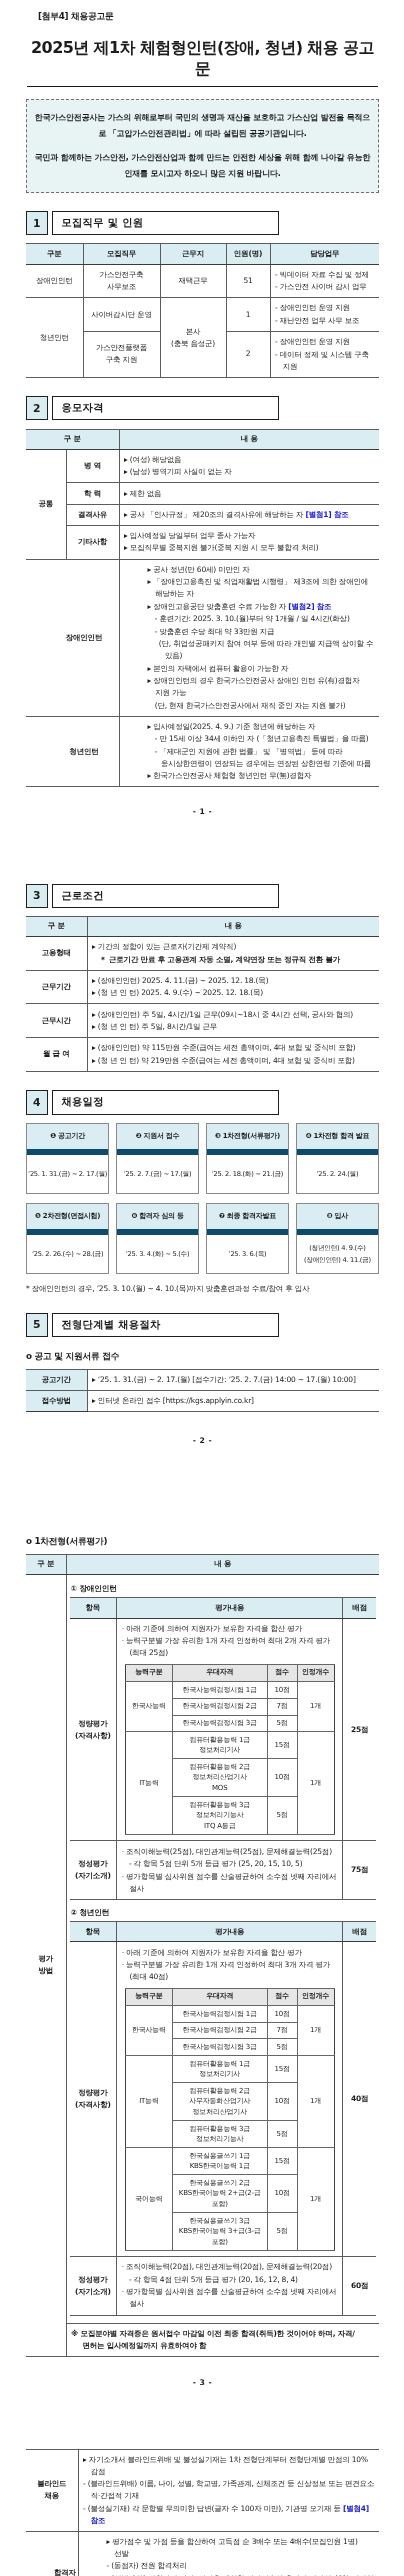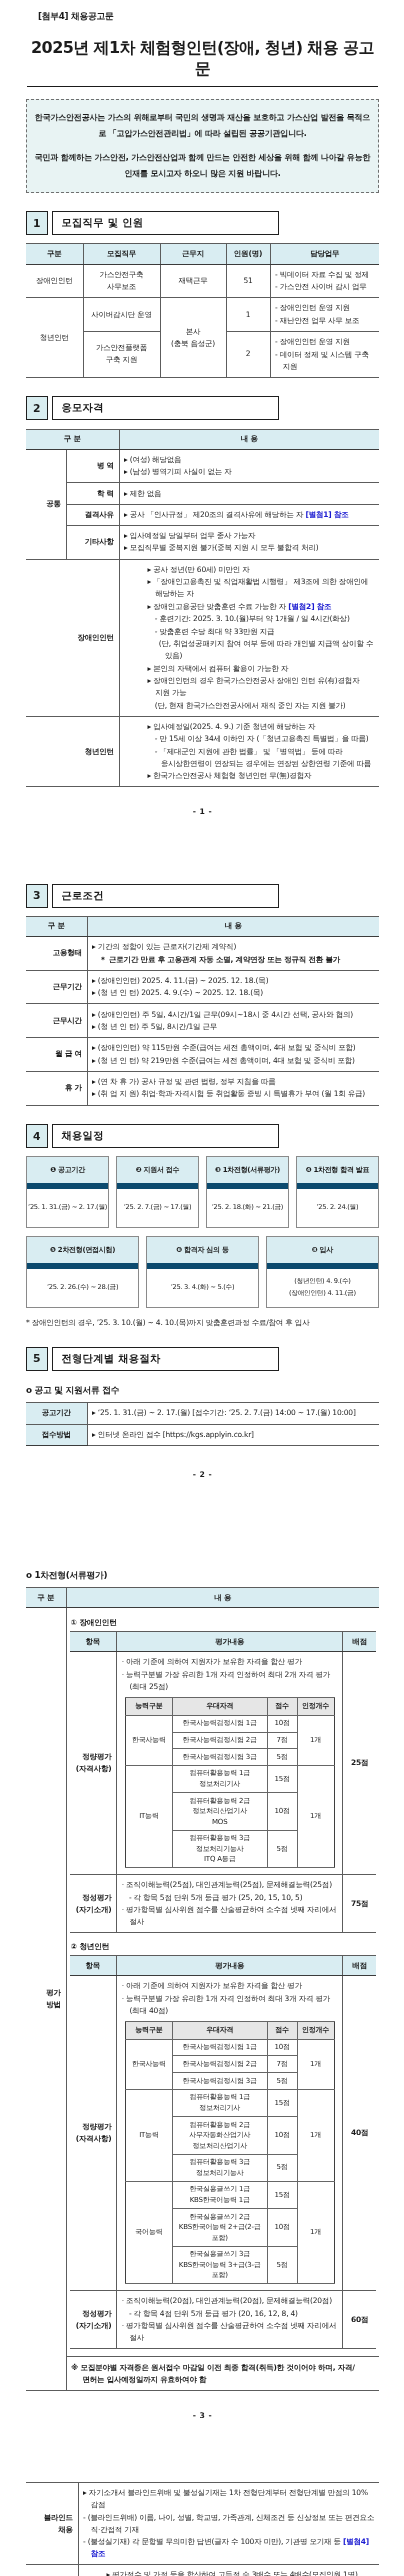--- a/index.html
+++ b/index.html
@@ -10,21 +10,21 @@
   .intro{margin-top:12.4px;border:1px dashed #6f6f6f;background:#e8f3f3;padding:9.3px 7.2px;text-align:center;font-size:8px;font-weight:600;line-height:2.05;letter-spacing:-0.2px;}
   .intro p{margin:0 0 7.2px 0;} .intro p:last-child{margin-bottom:0;}
   .sec{display:flex;gap:4.6px;margin:18.5px 0 8.2px;align-items:stretch;}
   .sec .num{width:19.6px;border:1px solid #1f1f1f;background:#d9edf0;display:flex;align-items:center;justify-content:center;font-size:10.8px;font-weight:bold;}
   .sec .ttl{border:1px solid #1f1f1f;background:#fff;font-size:10.3px;font-weight:bold;padding:4.1px 8.2px;width:227px;box-sizing:border-box;letter-spacing:0.3px;display:flex;align-items:center;}
   .subh{font-size:8.8px;font-weight:bold;margin:14.4px 0 5.2px;letter-spacing:-0.3px;}
   table.t{width:100%;border-collapse:collapse;border-top:1.1px solid #3b3b3b;border-bottom:1.1px solid #3b3b3b;table-layout:fixed;}
   .t th,.t td{border:0.5px solid #5c5c5c;padding:3.6px 4.6px;font-size:7.5px;vertical-align:middle;line-height:1.6;letter-spacing:-0.2px;word-break:keep-all;}
   .t th{background:#d9edf2;font-weight:bold;text-align:center;border-bottom:0.8px solid #3b3b3b;}
   .t tr>*:first-child{border-left:0;} .t tr>*:last-child{border-right:0;}
-  .t td.lb{text-align:right;font-weight:bold;background:#fff;}
+  .t td.lb{text-align:center;font-weight:bold;background:#fff;}
   .t tr.hv>td{border-top:0.9px solid #3b3b3b;padding-left:28px;}
   .ln{padding-left:7.7px;text-indent:-7.7px;margin:0.5px 0;}
   .ind{padding-left:13.4px;text-indent:-6.2px;}
   .ctr{text-align:center;}
   .blue{color:#1b1bd1;font-weight:bold;}
   .pgnum{text-align:center;font-size:7.7px;font-weight:bold;letter-spacing:0.5px;}
   .cards{display:flex;gap:6.7px;margin-bottom:8.2px;}
   .card{flex:1;border:0.8px solid #8a8a8a;background:#fff;}
   .card .ch{background:#d9edf2;border-bottom:6px solid #0c4a6e;text-align:center;font-weight:bold;font-size:7px;padding:7.7px 1.5px;letter-spacing:-0.3px;}
   .card .cb{text-align:center;font-size:6.7px;padding:7.2px 1px;min-height:24px;display:flex;flex-direction:column;justify-content:center;gap:3.1px;letter-spacing:-0.3px;}
@@ -215,27 +215,20 @@
             <div class="ln">▸ (청 년 인 턴) 주 5일, 8시간/1일 근무</div>
           </td>
         </tr>
     <tr>
           <td class="lb">월 급 여</td>
       <td>
             <div class="ln">▸ (장애인인턴) 약 115만원 수준(급여는 세전 총액이며, 4대 보험 및 중식비 포함)</div>
             <div class="ln">▸ (청 년 인 턴) 약 219만원 수준(급여는 세전 총액이며, 4대 보험 및 중식비 포함)</div>
           </td>
         </tr>
-    <tr>
-          <td class="lb">휴    가</td>
-      <td>
-            <div class="ln">▸ (연 차 휴 가) 공사 규정 및 관련 법령, 정부 지침을 따름</div>
-            <div class="ln">▸ (취 업 지 원) 취업·학과·자격시험 등 취업활동 증빙 시 특별휴가 부여 (월 1회 유급)</div>
-          </td>
-        </tr>
   </tbody>
     </table>
 
   <div class="sec">
     <div class="num">4</div>
     <div class="ttl">채용일정</div>
   </div>
   <div class="cards">
     <div class="card">
         <div class="ch">❶ 공고기간</div>
@@ -266,20 +259,26 @@
     <div class="card">
         <div class="ch">❺ 2차전형(면접시험)</div>
         <div class="cb">
           <span>’25. 2. 26.(수) ~ 28.(금)</span>
         </div>
       </div>
     <div class="card">
         <div class="ch">❻ 합격자 심의 등</div>
         <div class="cb">
           <span>’25. 3. 4.(화) ~ 5.(수)</span>
+        </div>
+      </div>
+    <div class="card">
+        <div class="ch">❼ 최종 합격자발표</div>
+        <div class="cb">
+          <span>’25. 3. 6.(목)</span>
         </div>
       </div>
     <div class="card">
         <div class="ch">❽ 입사</div>
         <div class="cb">
           <span>(청년인턴) 4. 9.(수)</span>
           <span>(장애인인턴) 4. 11.(금)</span>
         </div>
       </div>
   </div>

